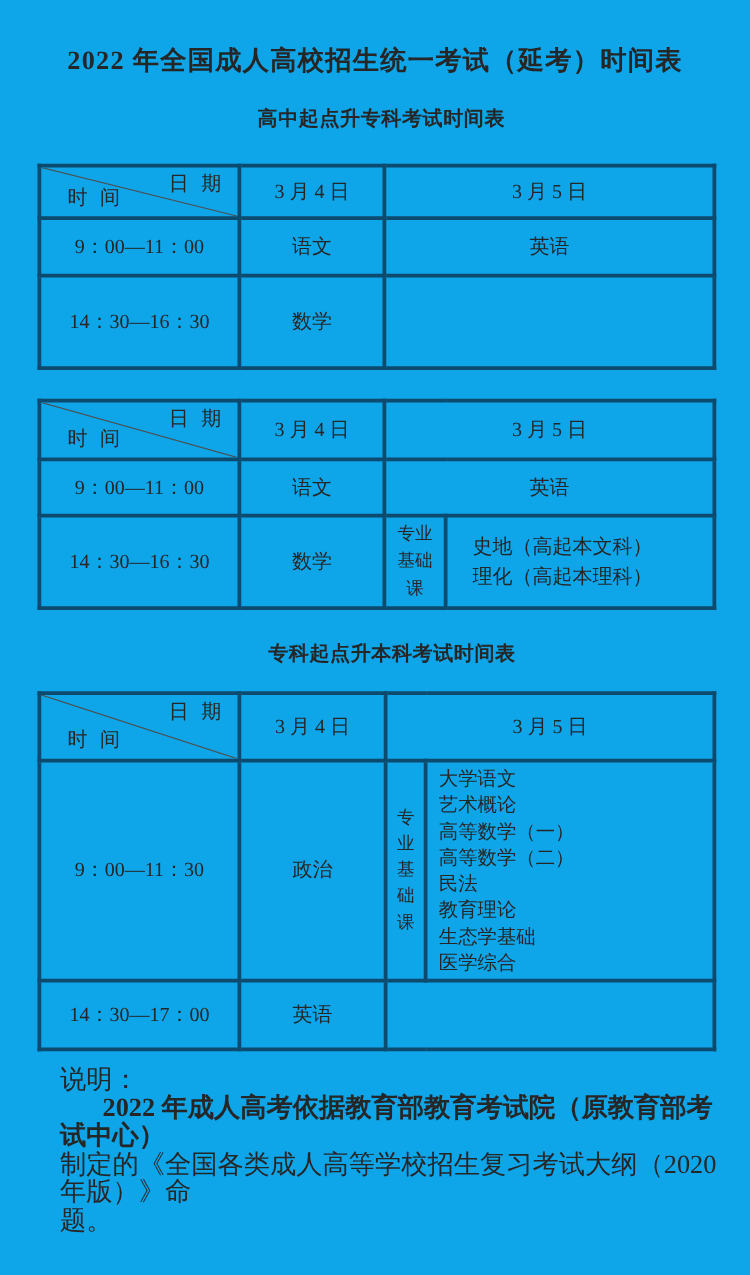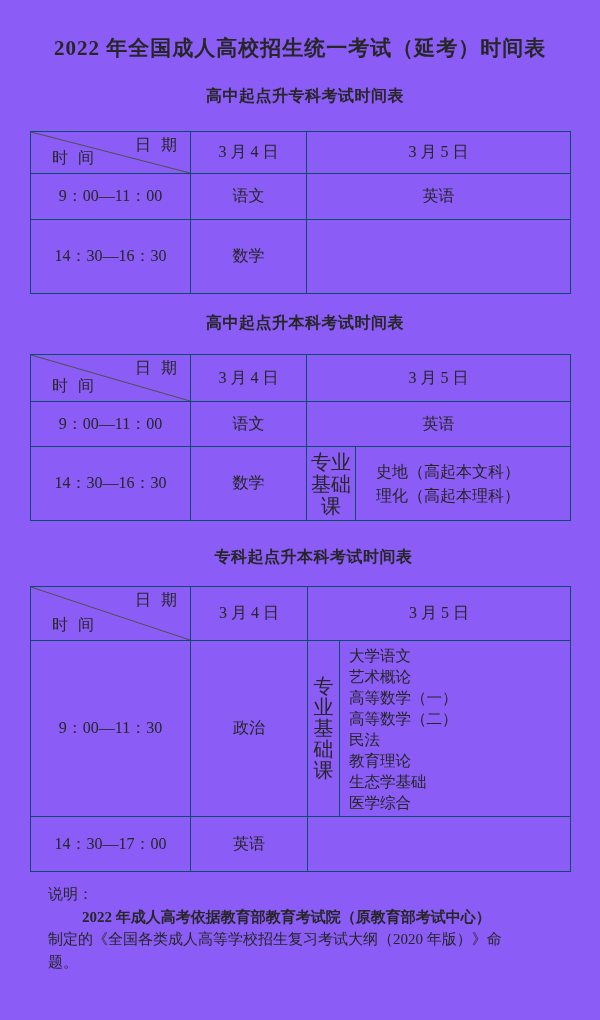--- a/index.html
+++ b/index.html
@@ -1,17 +1,17 @@
 <!DOCTYPE html>
 <html><head>
 <meta charset="utf-8">
 <style>
   html,body{margin:0;padding:0;background:#ffffff;}
   .page{
-    position:relative;width:600px;height:1020px;background:#8b5cf6;
+    position:relative;width:600px;height:1020px;background:#0ea5e9;
     overflow:hidden;
     font-family:"Liberation Serif","DejaVu Serif",serif;
     color:#262626;
   }
   .doc-title{
     margin:36px 0 0 0;text-align:center;
     font-size:21px;font-weight:bold;line-height:24px;letter-spacing:1px;
   }
   .tbl-caption{
     text-align:center;font-size:16px;font-weight:bold;line-height:17px;letter-spacing:0.5px;padding-left:10px;
@@ -21,35 +21,35 @@
   .cap3{margin-top:27px;margin-left:17px;}
   table{
     border-collapse:collapse;table-layout:fixed;
     margin-left:30px;width:540px;
     font-size:16px;color:#262626;
   }
   .t1{margin-top:27px;}
   .t2{margin-top:23px;}
   .t3{margin-top:21px;}
   td{
-    border:1px solid #0c4a6e;text-align:center;vertical-align:middle;
+    border:3px solid #0c4a6e;text-align:center;vertical-align:middle;
     padding:0;overflow:hidden;
   }
   
   .corner{position:relative;}
   .corner svg{position:absolute;left:0;top:0;width:100%;height:100%;display:block;}
   .corner .lbl-date{position:absolute;top:3px;right:13px;word-spacing:6px;}
   .corner .lbl-time{position:absolute;bottom:4px;left:21px;word-spacing:6px;}
   .ml{white-space:pre-line;}
-  .cat{font-size:20px;line-height:21px;}
+  .cat{font-size:14px;line-height:21px;}
   .cat2{line-height:22px;}
   .subj-left{text-align:left;}
   .subj2{padding-left:20px;line-height:24px;font-size:16px;}
   .subj3{padding-left:9px;line-height:21px;font-size:15.5px;}
-  .notes{margin:11px 0 0 48px;font-size:15px;line-height:22.5px;width:525px;}
+  .notes{margin:11px 0 0 48px;font-size:21px;line-height:22.5px;width:525px;}
   .notes .indent{text-indent:34px;font-weight:bold;}
 </style>
 </head>
 <body>
 
 <div class="page">
 
   <div class="doc-title">2022 年全国成人高校招生统一考试（延考）时间表</div>
 
   <div class="tbl-caption cap1">高中起点升专科考试时间表</div>
@@ -77,21 +77,20 @@
       <td>英语</td>
     </tr>
     <tr style="height:74px">
       <td>14：30—16：30</td>
       <td>数学</td>
       <td></td>
     </tr>
   </tbody>
     </table>
 
-  <div class="tbl-caption cap2">高中起点升本科考试时间表</div>
   <table class="t2">
     <colgroup>
         <col style="width:160px">
         <col style="width:116px">
         <col style="width:49px">
         <col style="width:215px">
       </colgroup>
     <tbody>
         <tr style="height:47px">
       <td class="corner">

